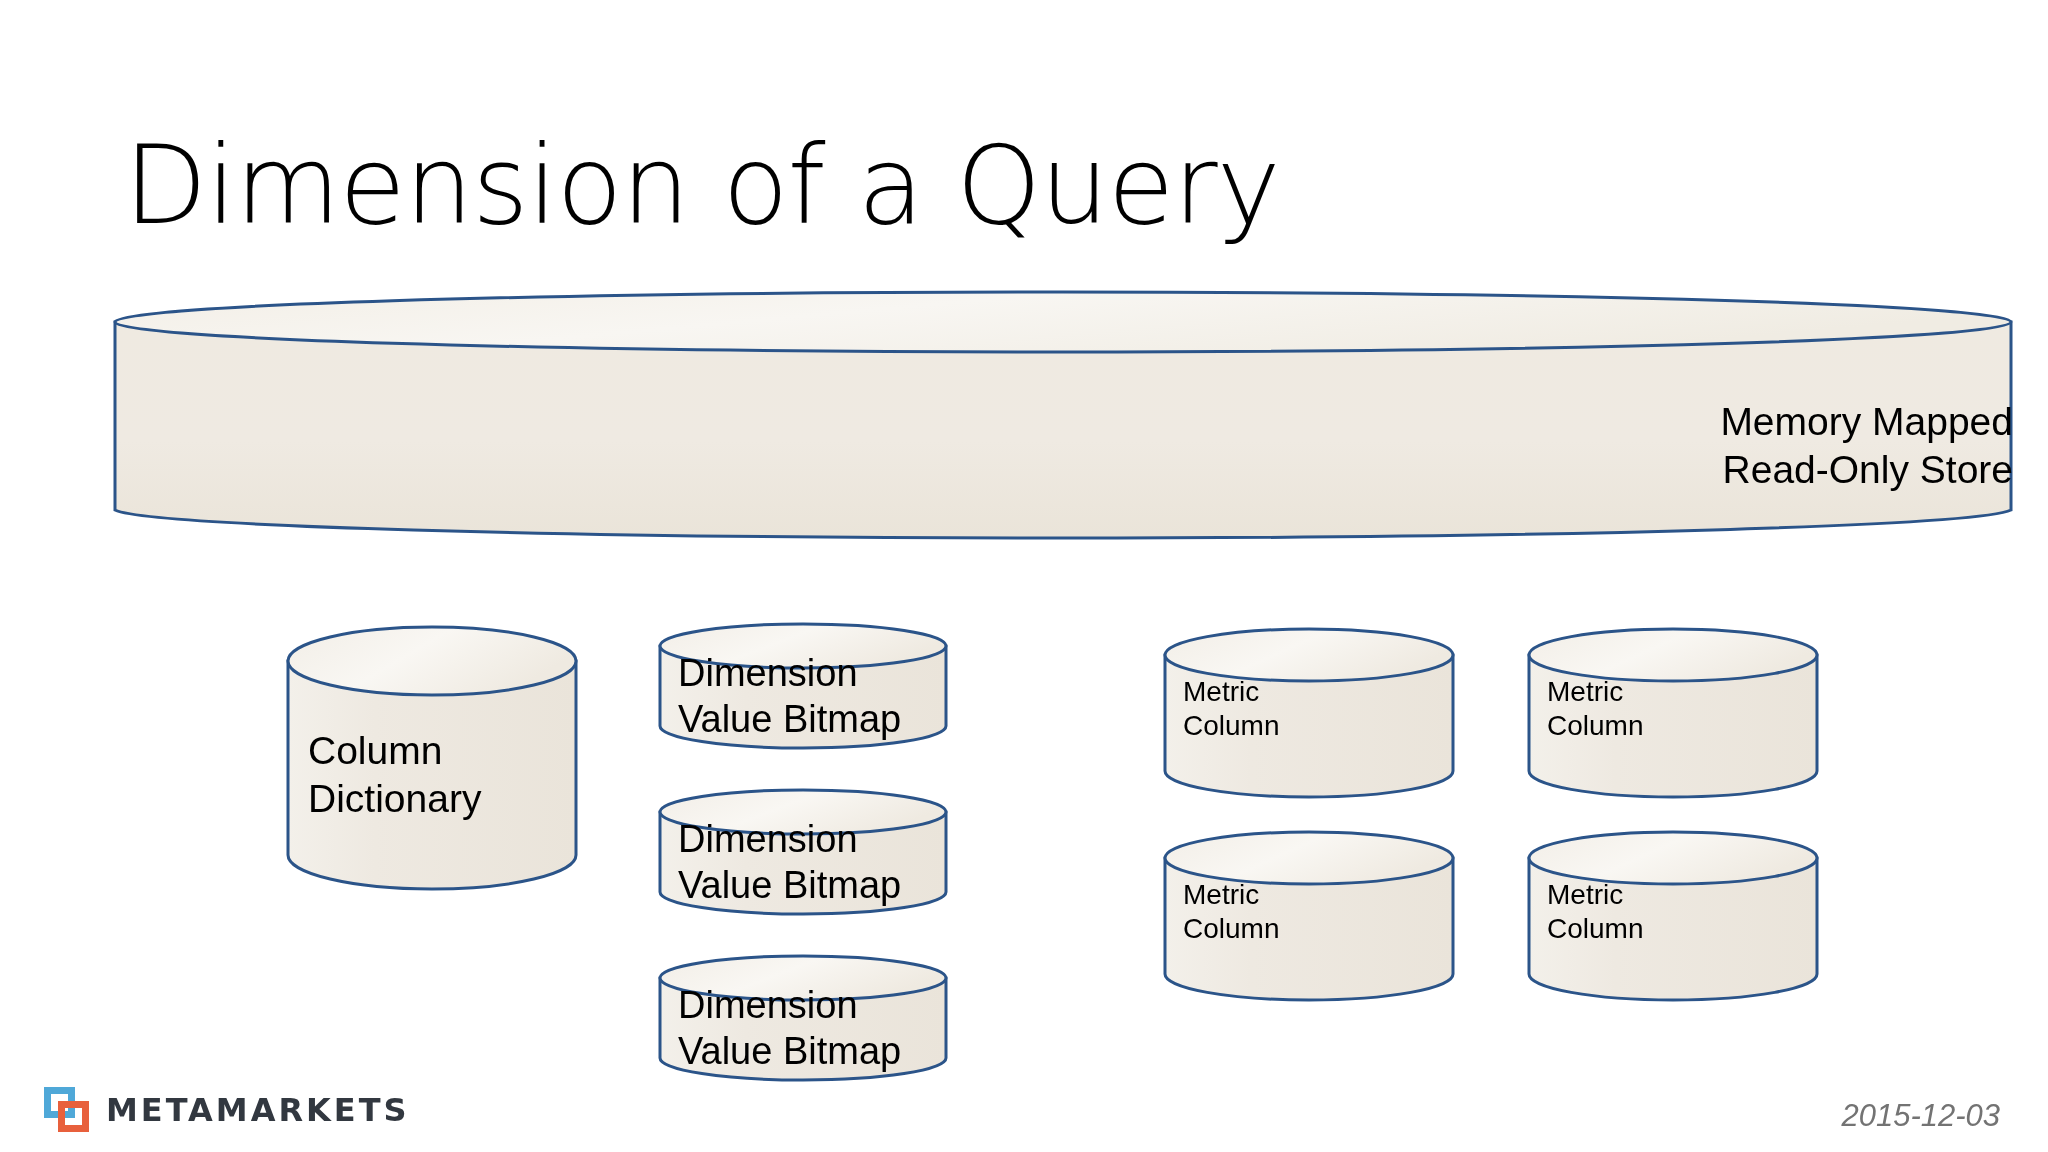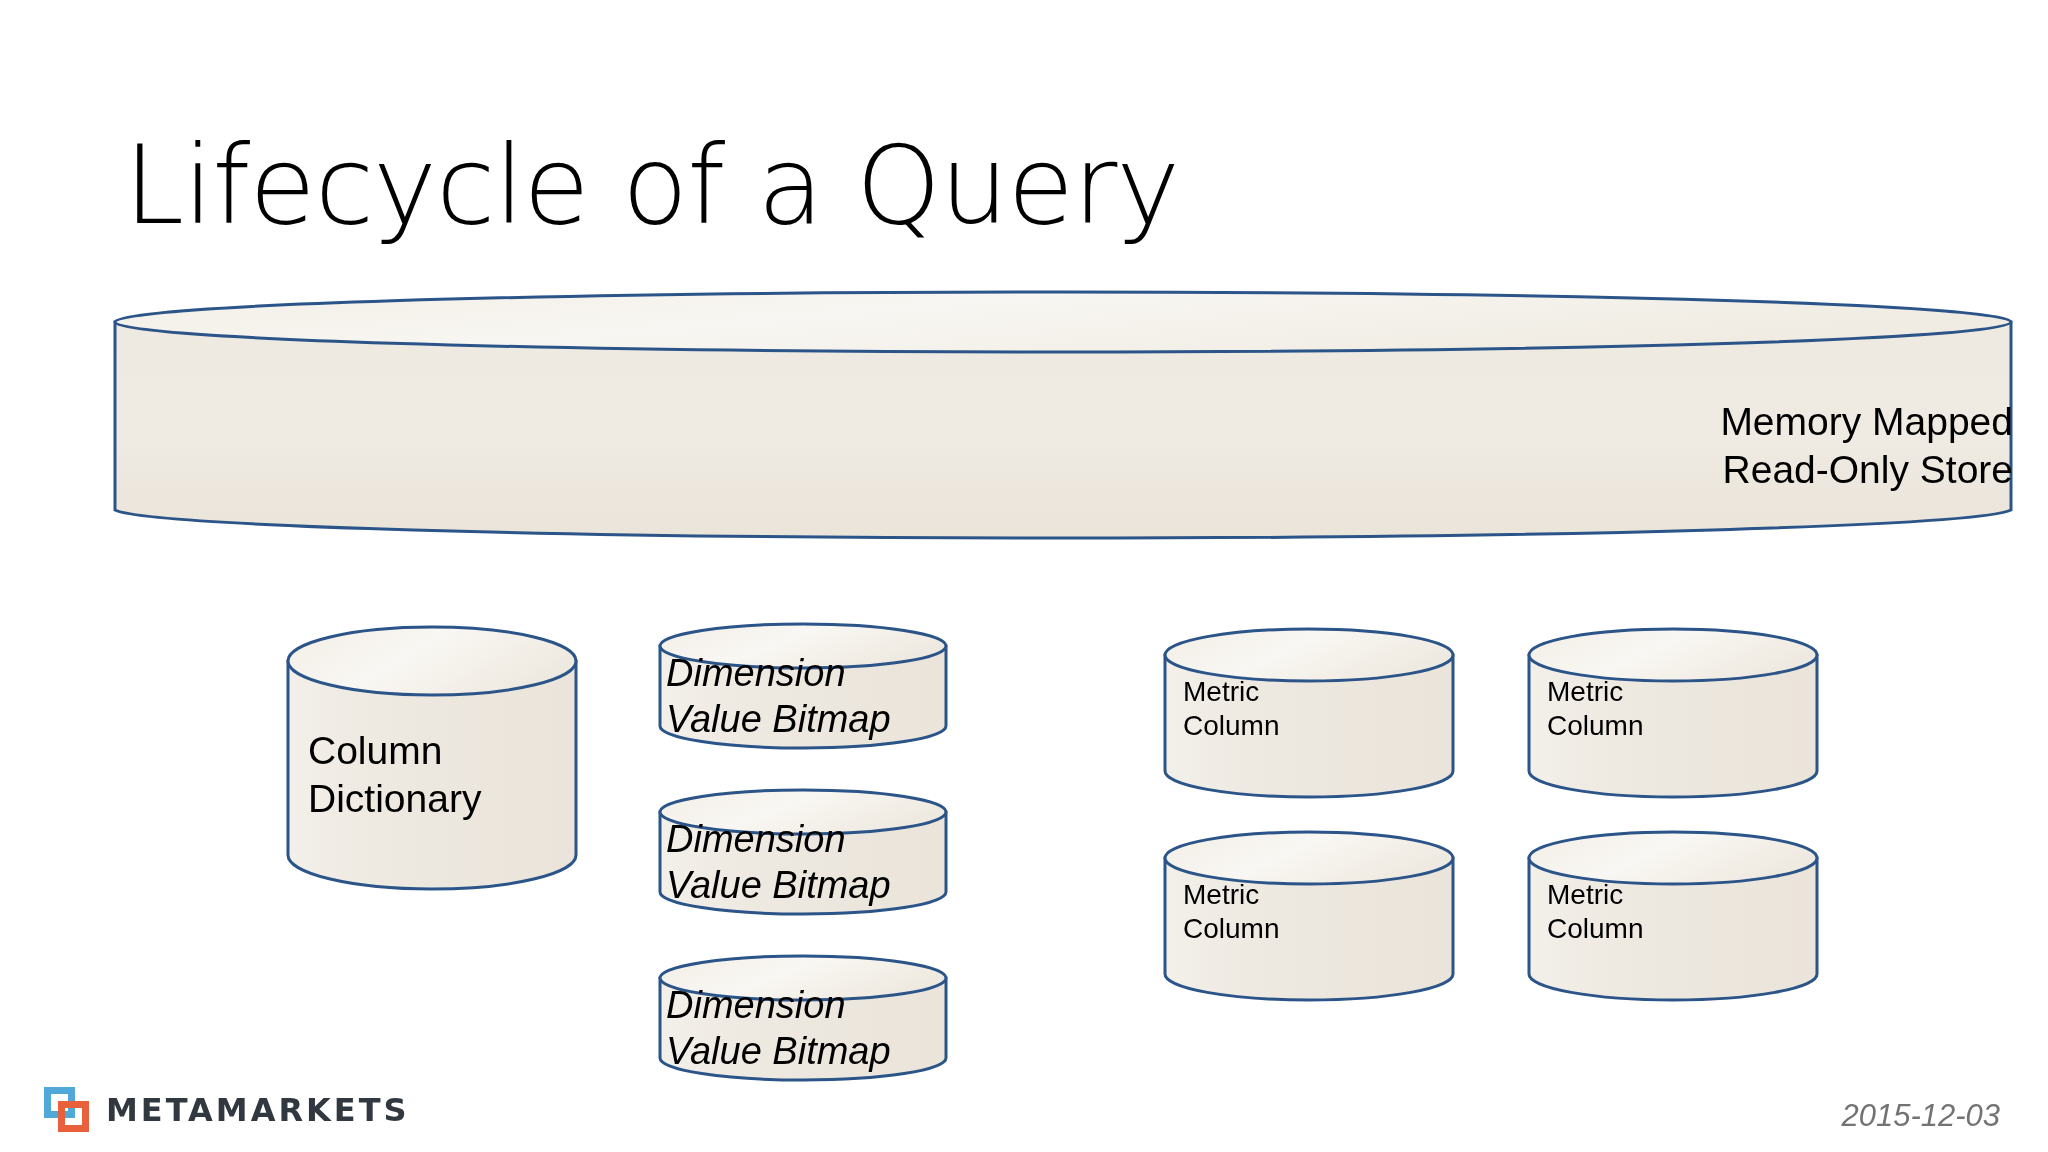--- a/index.html
+++ b/index.html
@@ -82,24 +82,23 @@
     font-size: 39px;
   }
 
   
   .dimension-cylinder {
     left: 658px;
     width: 290px;
     height: 128px;
   }
   .dimension-cylinder .cyl-label {
-    left: 8px;
+    left: 20px;
     top: 28px;
     font-size: 38px;
-    font-style: italic;
   }
   #dimension-cylinder-1 { top: 622px; }
   #dimension-cylinder-2 { top: 788px; }
   #dimension-cylinder-3 { top: 954px; }
 
   
   .metric-cylinder {
     width: 292px;
     height: 172px;
   }
@@ -164,21 +163,21 @@
     font-family: "Liberation Sans", sans-serif;
     font-size: 31px;
     font-style: italic;
     color: #737373;
     white-space: nowrap;
   }
 </style>
 </head>
 <body>
 
-<h1 id="slide-title">Lifecycle of a Query</h1>
+<h1 id="slide-title">Dimension of a Query</h1>
 
 <div class="cylinder" id="memory-store-cylinder">
   <svg viewBox="0 0 1900 252" preserveAspectRatio="none">
     <defs>
       <linearGradient id="gradBody0" x1="0" y1="0" x2="0" y2="1">
         <stop offset="0%" stop-color="#EFEAE1"></stop>
         <stop offset="55%" stop-color="#EFEAE2"></stop>
         <stop offset="100%" stop-color="#EAE4D9"></stop>
       </linearGradient>
       <linearGradient id="gradTop0" x1="0" y1="0" x2="1" y2="0.35">

